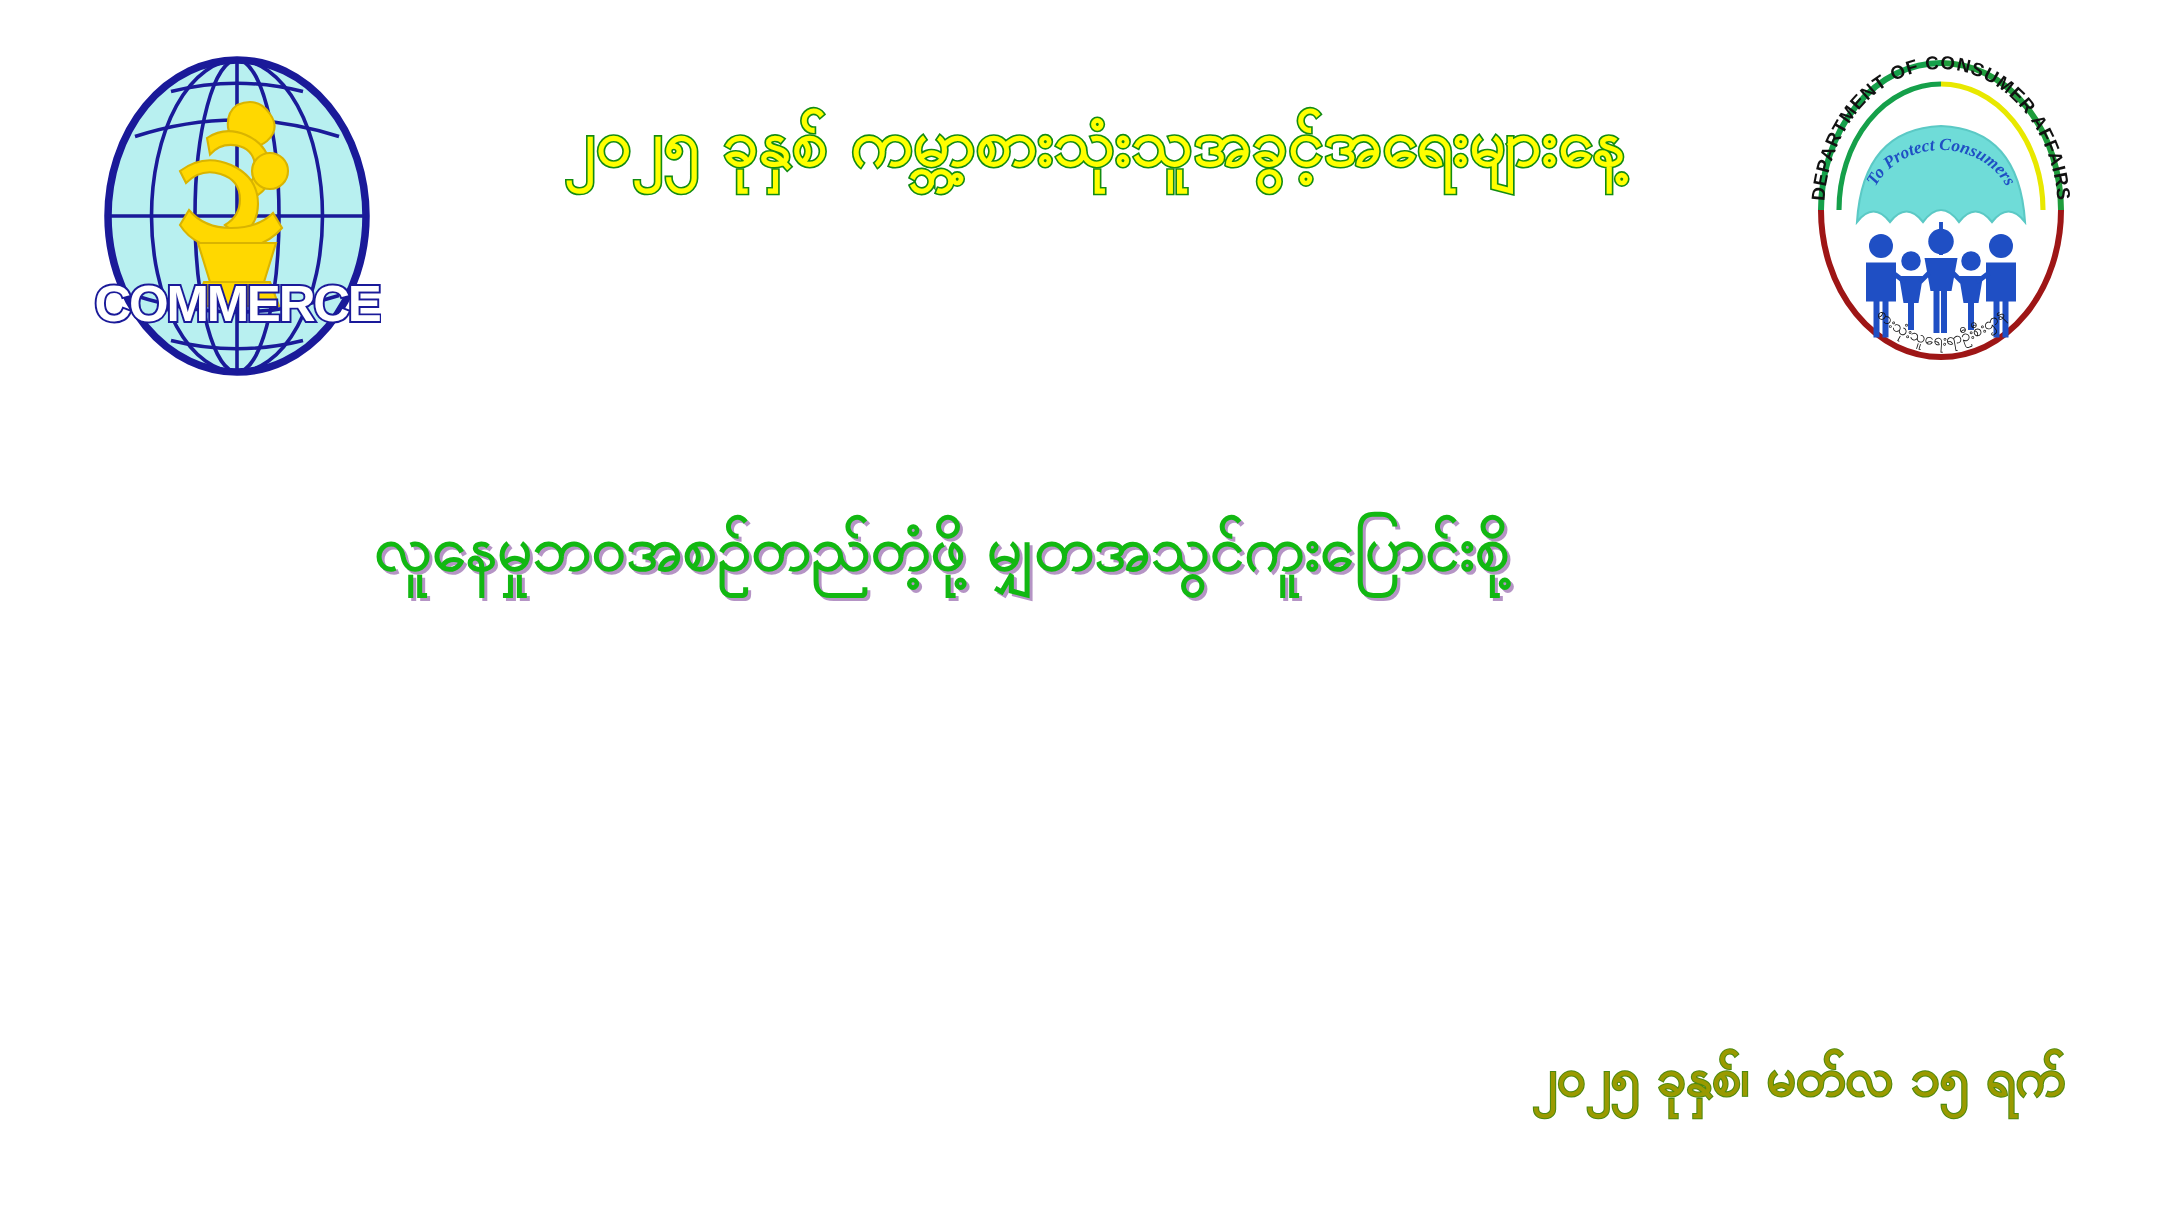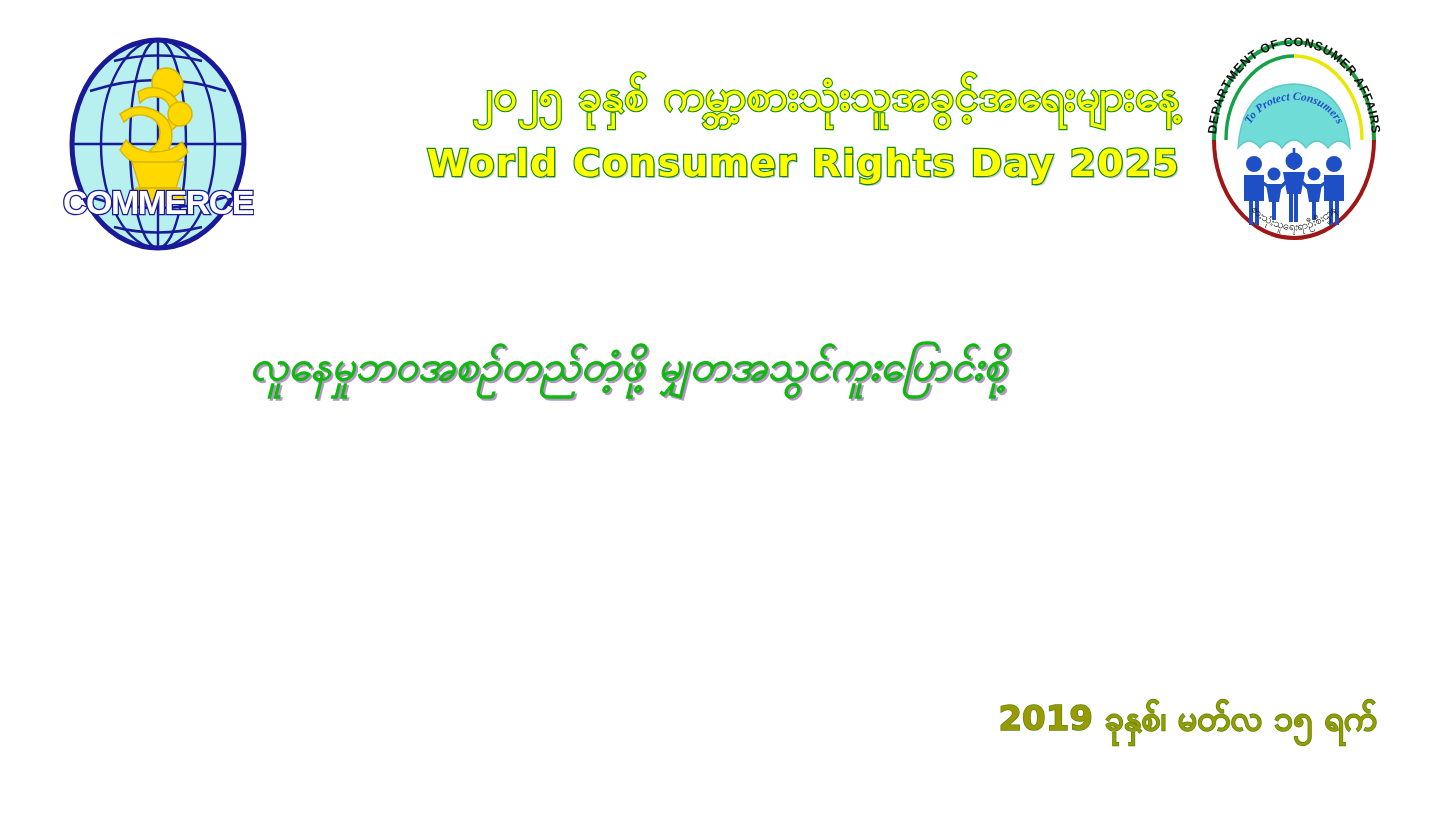--- a/index.html
+++ b/index.html
@@ -40,24 +40,24 @@
     left: 1198px;
     top: 30px;
     width: 192px;
     height: 214px;
   }
   .logo-dca svg { display: block; width: 192px; height: 214px; }
 
   
   .header-text {
     position: absolute;
-    left: 250px;
+    left: 265px;
     top: 70px;
     width: 930px;
-    text-align: right;
+    text-align: center;
   }
   .title-my {
     font-family: "DejaVu Sans", "Liberation Sans", sans-serif;
     font-size: 42px;
     font-weight: bold;
     line-height: 1.25;
     color: #ffff00;
     letter-spacing: 0.5px;
     -webkit-text-stroke: 2.2px #128c12;
     paint-order: stroke fill;
@@ -75,21 +75,20 @@
     text-shadow: 2px 2px 0 rgba(60,100,60,0.30);
   }
 
   
   .theme {
     position: absolute;
     left: 0;
     top: 340px;
     width: 1256px;
     text-align: center;
-    font-style: italic;
   }
   .theme-my {
     font-family: "DejaVu Sans", "Liberation Sans", sans-serif;
     font-size: 41px;
     font-weight: bold;
     line-height: 1.3;
     color: #12b812;
     text-shadow: 2px 2px 0 rgba(120,60,150,0.55);
     white-space: nowrap;
   }
@@ -150,21 +149,20 @@
         <path d="M74 152 h44 l6 16 h-56 z"></path>
         <circle cx="118" cy="78" r="12"></circle>
       </g>
 
       <text x="96" y="178" text-anchor="middle" font-family="Liberation Sans, sans-serif" font-size="34" font-weight="bold" letter-spacing="-1.5" fill="#ffffff" stroke="#1a1a99" stroke-width="2.6" paint-order="stroke">COMMERCE</text>
     </svg>
   </div>
 
   <div class="header-text">
     <div class="title-my">၂၀၂၅ ခုနှစ် ကမ္ဘာ့စားသုံးသူအခွင့်အရေးများနေ့</div>
-    <div class="title-en">World Consumer Rights Day 2025</div>
   </div>
 
   <div class="logo-dca">
     <svg viewBox="0 0 192 214" xmlns="http://www.w3.org/2000/svg">
       <defs>
         <path id="arcTop" d="M 18 112 A 78 96 0 0 1 174 112"></path>
         <path id="arcBottom" d="M 30 118 A 66 82 0 0 0 162 118"></path>
         <path id="arcUmb" d="M 48 112 A 48 42 0 0 1 144 112"></path>
       </defs>
 
@@ -224,13 +222,13 @@
         <textPath href="#arcBottom" startOffset="50%" text-anchor="middle">စားသုံးသူရေးရာဦးစီးဌာန</textPath>
       </text>
     </svg>
   </div>
 </div>
 
 <div class="theme">
   <div class="theme-my">လူနေမှုဘဝအစဉ်တည်တံ့ဖို့ မျှတအသွင်ကူးပြောင်းစို့</div>
 </div>
 
-<div class="date-line">2019 ခုနှစ်၊ မတ်လ ၁၅ ရက်</div>
+<div class="date-line">၂၀၂၅ ခုနှစ်၊ မတ်လ ၁၅ ရက်</div>
 
 </body></html>

